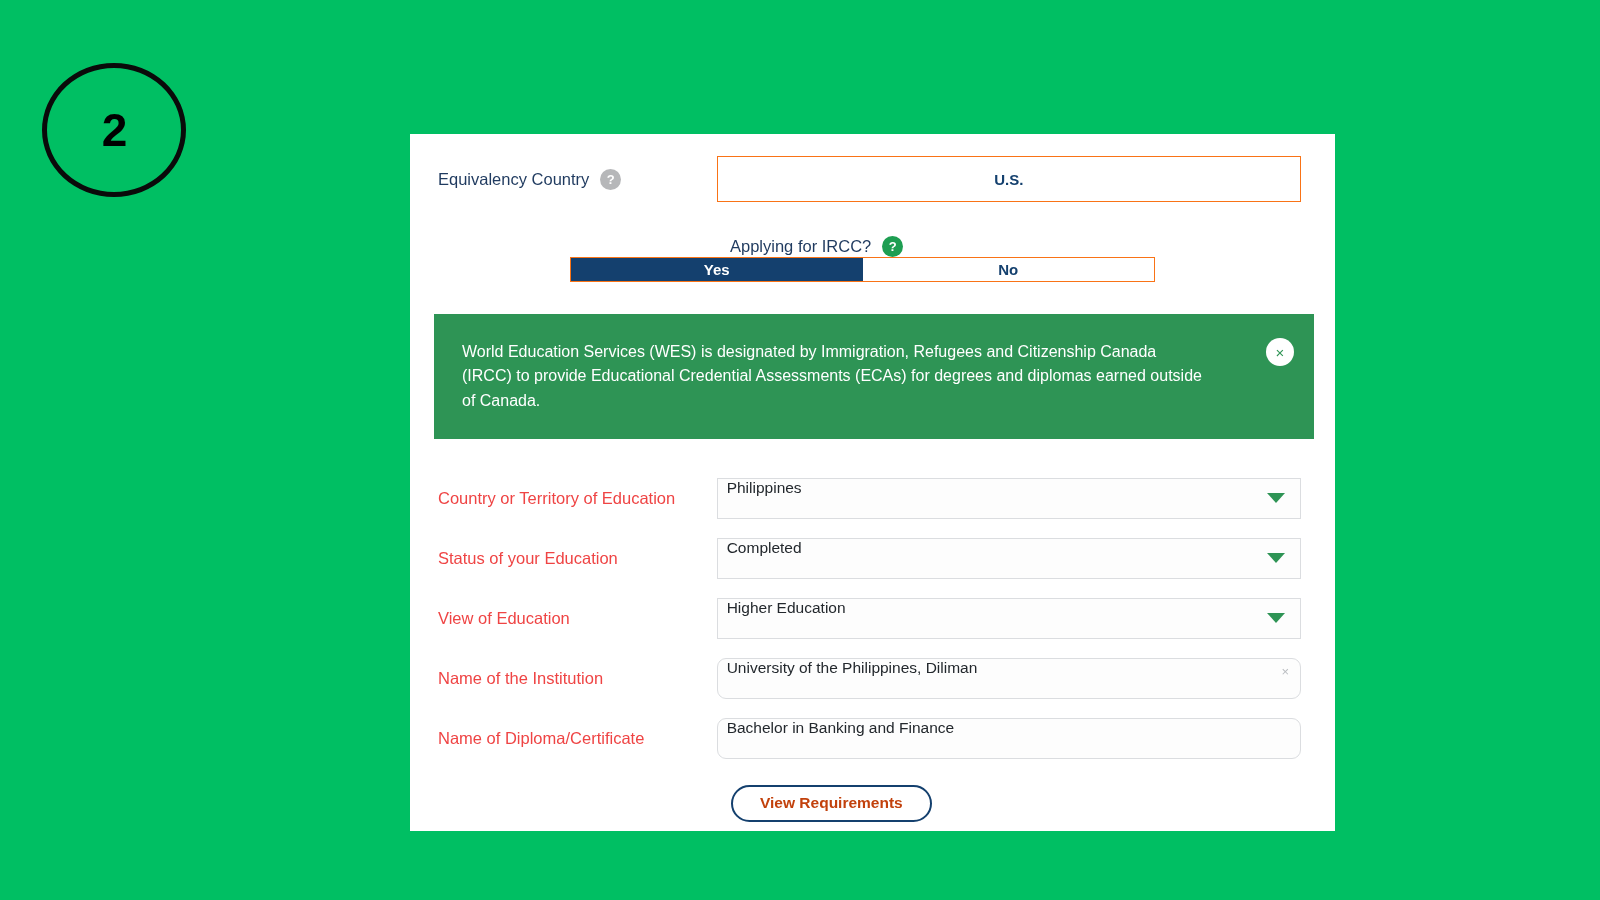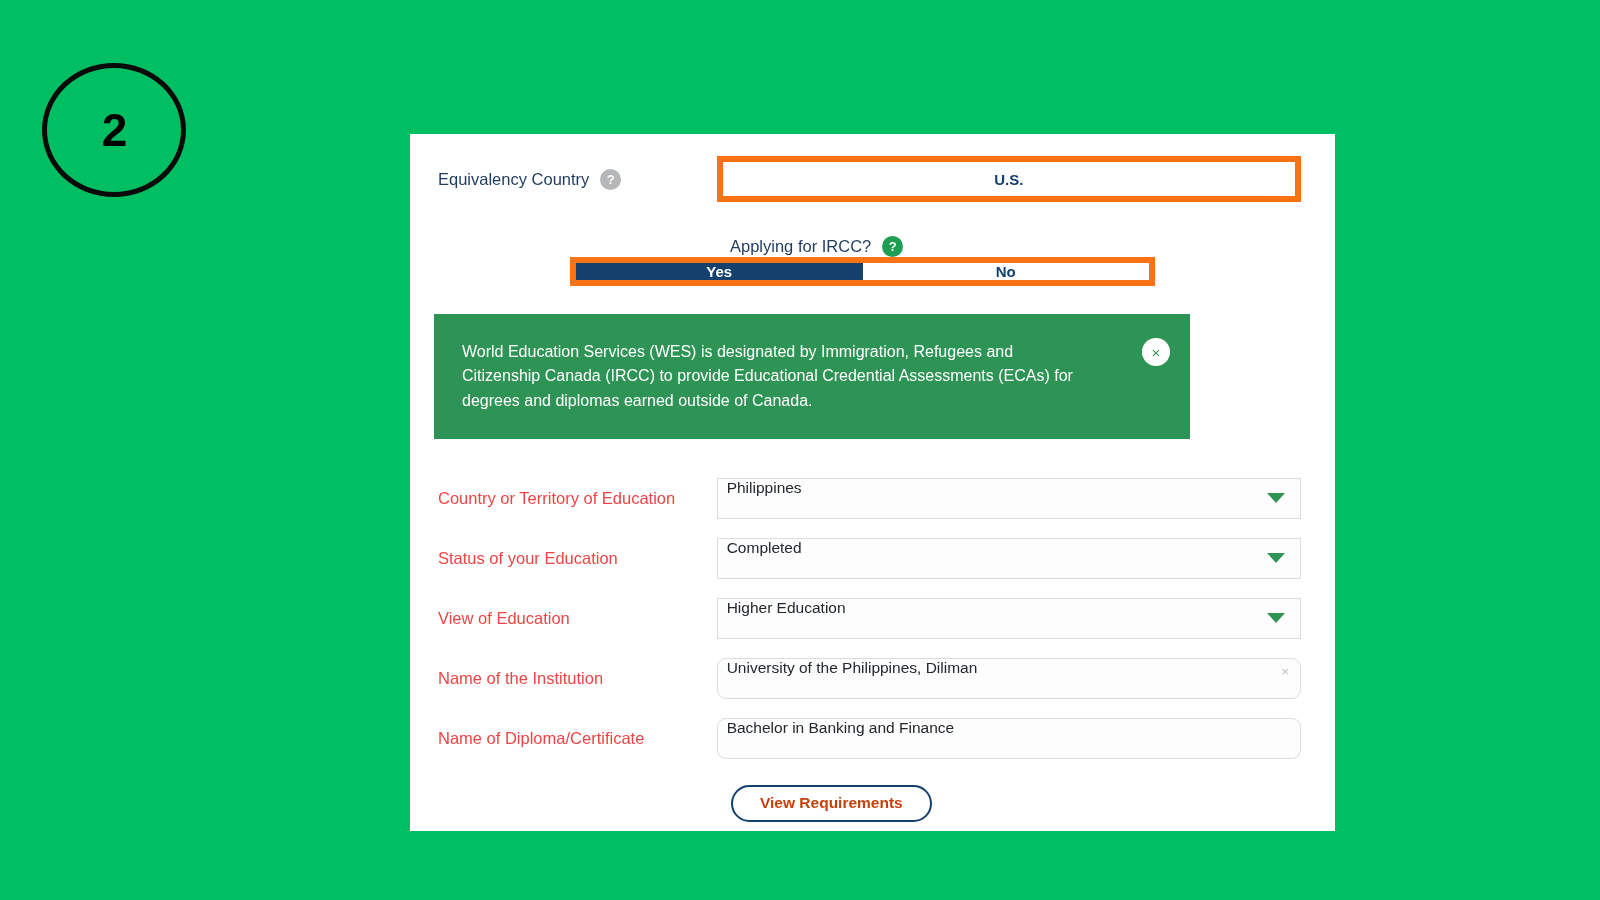--- a/index.html
+++ b/index.html
@@ -87,21 +87,21 @@
     cursor: pointer;
     font-family: "Liberation Sans", sans-serif;
   }
   .help-icon.gray  { background: #B6B7B9; }
   .help-icon.green { background: #1E9E52; }
 
   .segmented {
     display: flex;
     width: 585px;
     height: 100%;
-    border: 6px solid #f97316;
+    border: 1px solid #f97316;
   }
   .seg-btn {
     flex: 1;
     display: flex;
     align-items: center;
     justify-content: center;
     font-size: 15px;
     font-weight: bold;
     cursor: pointer;
     border: none;
@@ -111,21 +111,21 @@
   }
   .seg-btn.active {
     background: #14406E;
     color: #ffffff;
   }
 
   
   #banner {
     position: relative;
     margin: 32px 0 0 10px;
-    width: 756px;
+    width: 880px;
     background: #2E9455;
     padding: 26px 98px 26px 28px;
     min-height: 92px;
     display: flex;
     align-items: center;
   }
   #banner .banner-text {
     color: #ffffff;
     font-size: 16px;
     line-height: 1.52;

